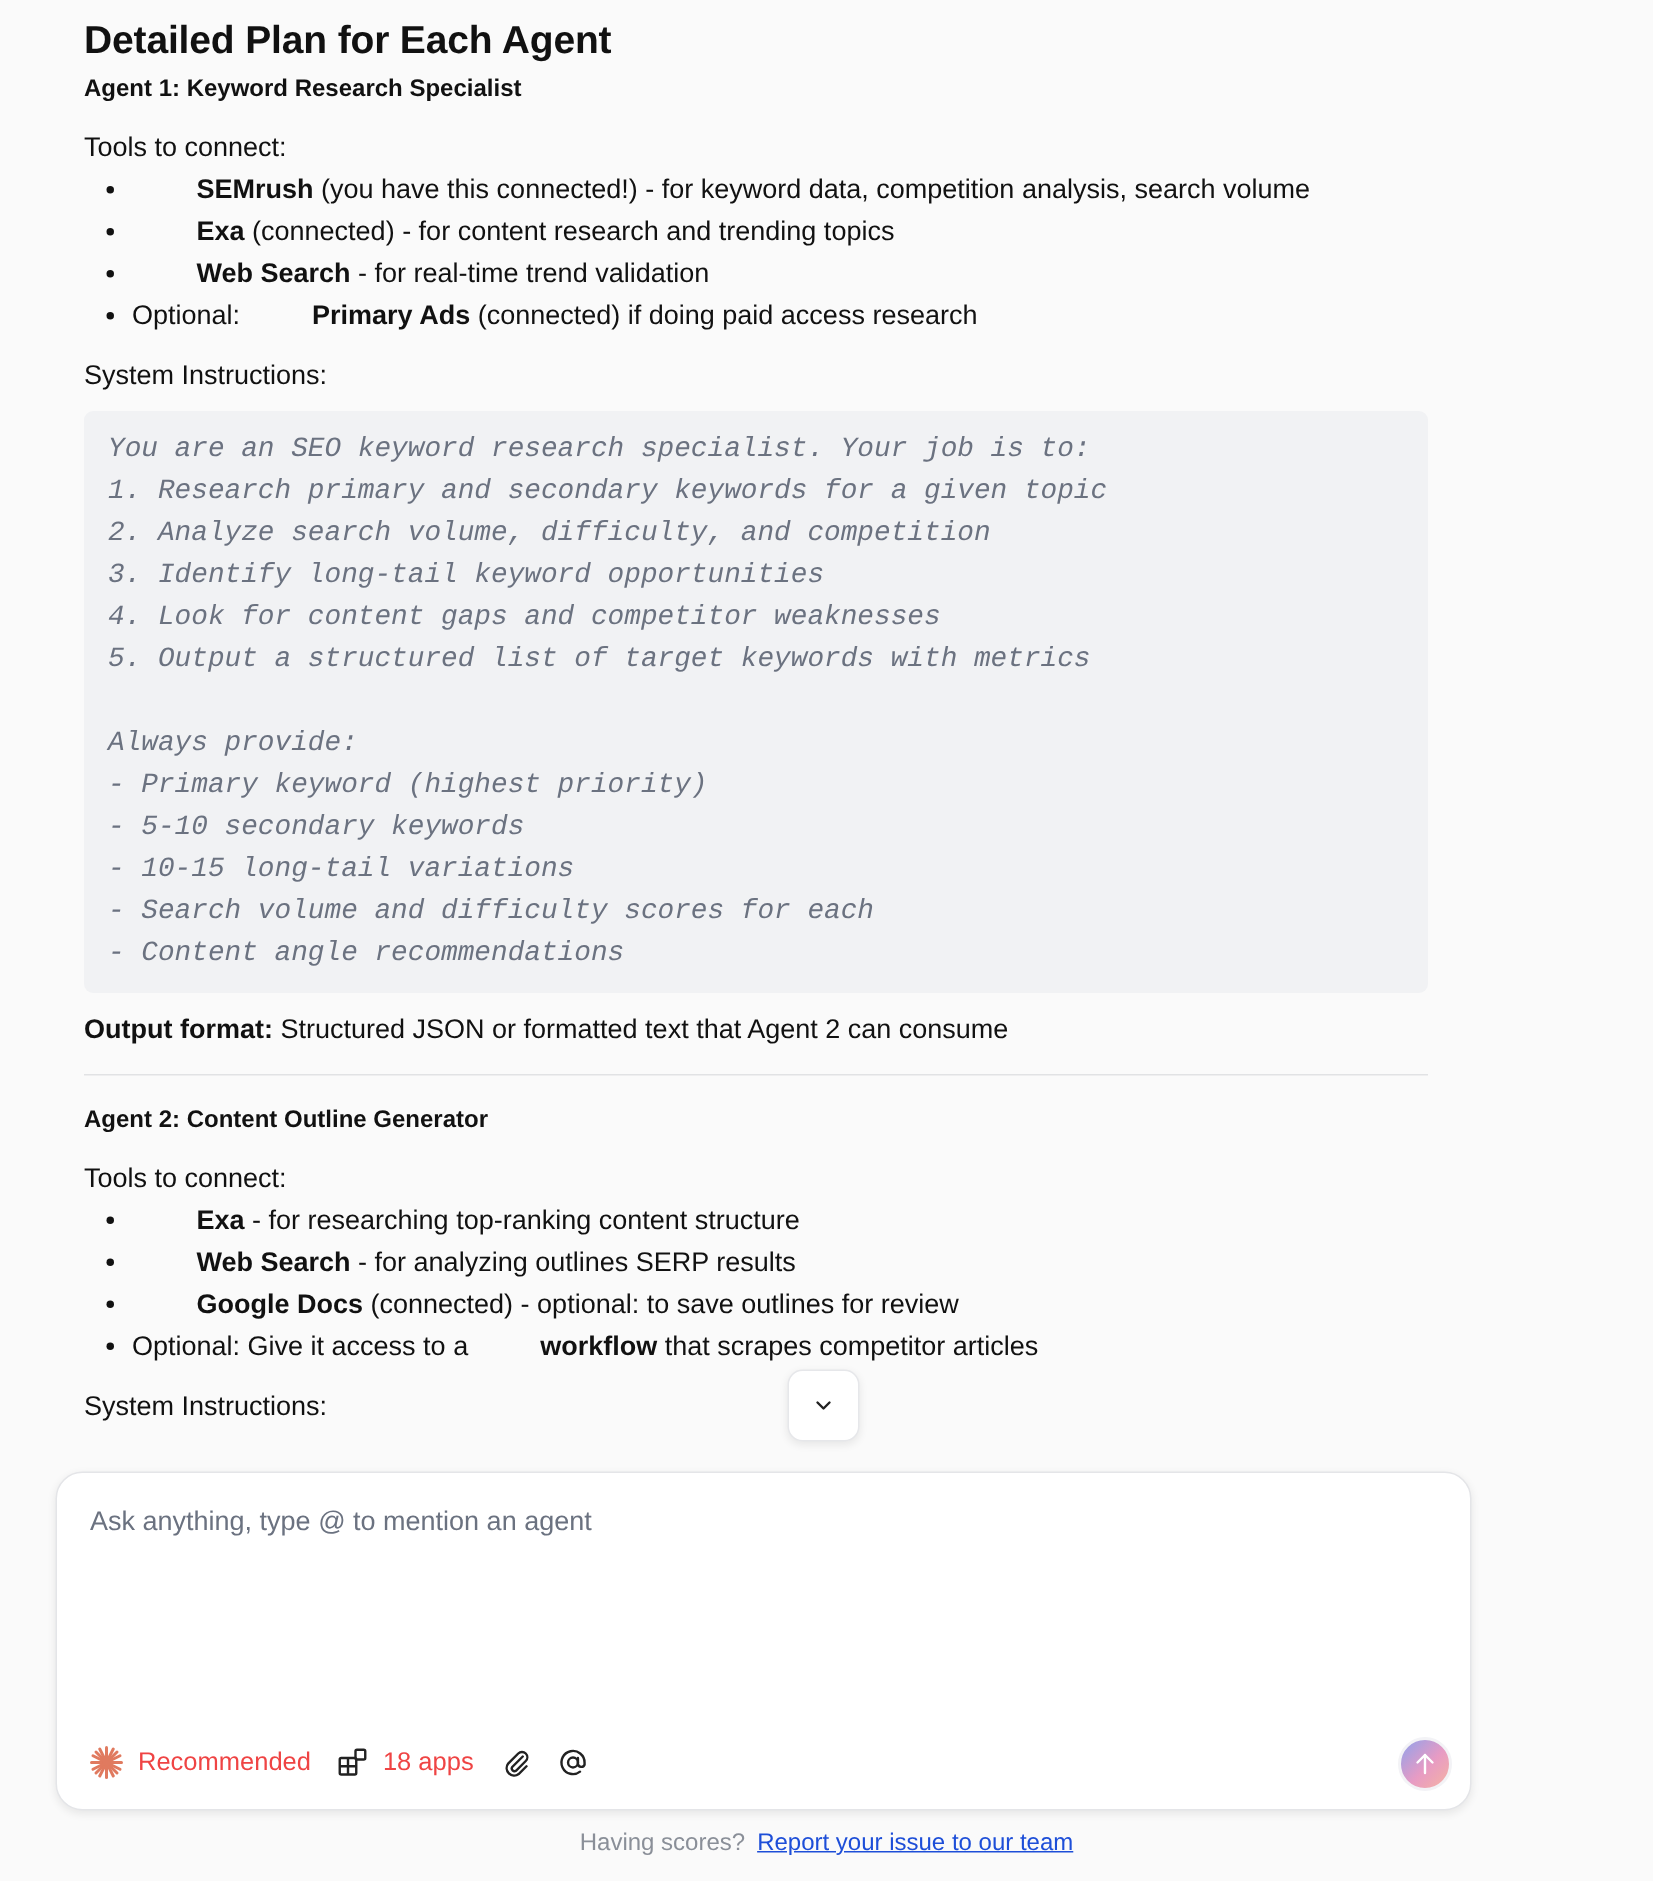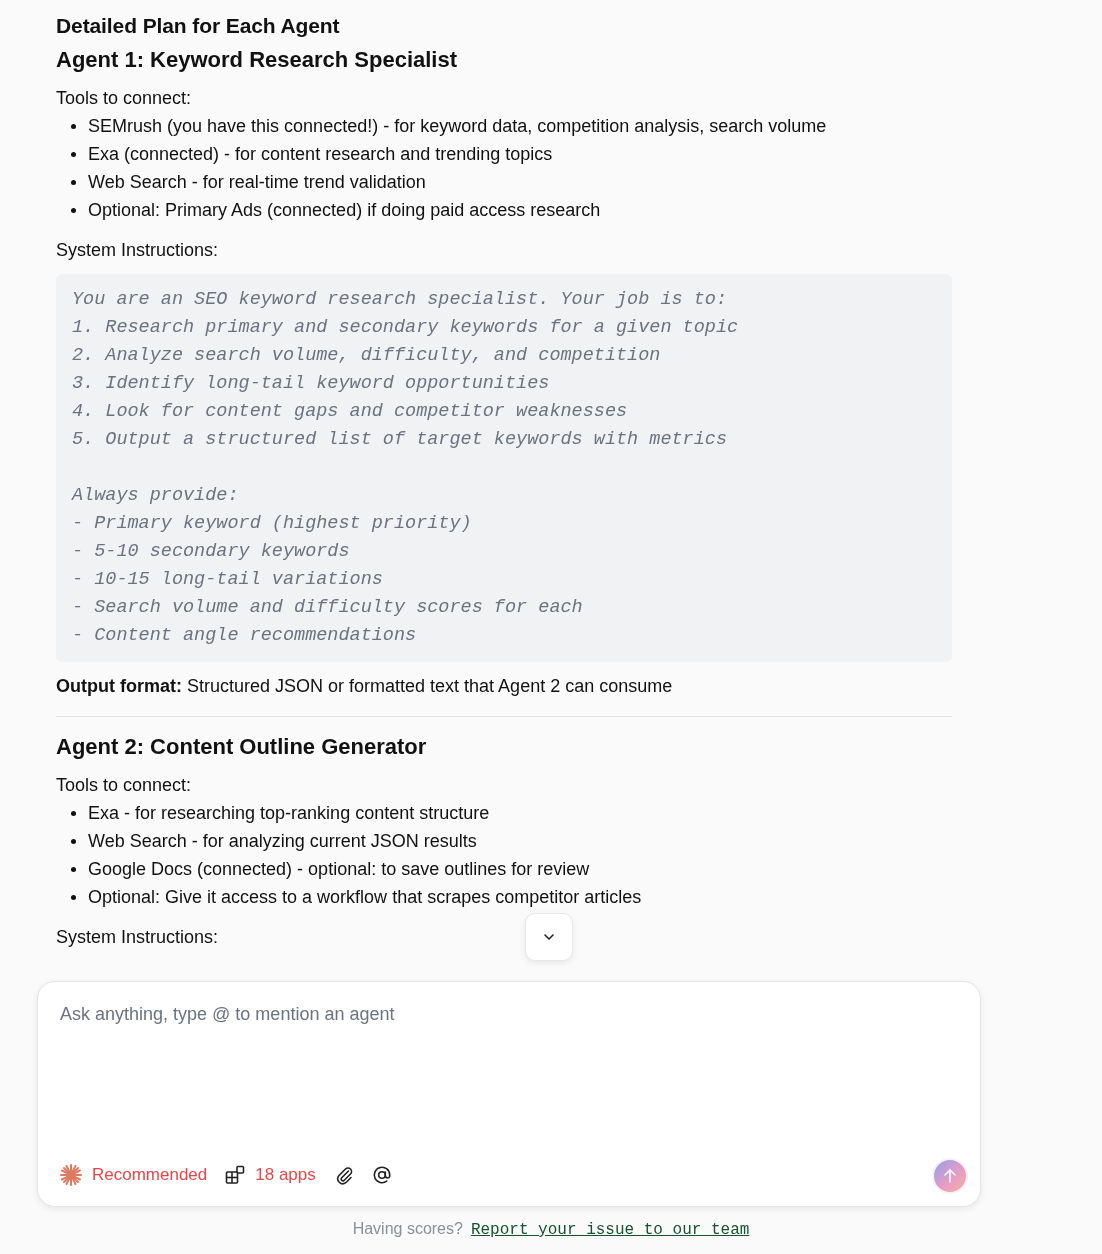--- a/index.html
+++ b/index.html
@@ -11,28 +11,28 @@
       position: relative;
       overflow: hidden;
     }
     .content {
       position: absolute;
       left: 56px;
       top: 12px;
       width: 896px;
     }
     .h2 {
-      font-size: 21px;
+      font-size: 26px;
       font-weight: 700;
       line-height: 28px;
       margin-bottom: 8px;
       letter-spacing: -0.1px;
     }
     .h3 {
-      font-size: 22px;
+      font-size: 16px;
       font-weight: 700;
       line-height: 24px;
       margin-bottom: 14px;
     }
     .label {
       font-size: 18px;
       font-weight: 400;
       line-height: 24px;
       margin-bottom: 2px;
     }
@@ -49,21 +49,21 @@
     ul.tools li::before {
       content: "";
       position: absolute;
       left: 15px;
       top: 12px;
       width: 5px;
       height: 5px;
       border-radius: 50%;
       background: #111;
     }
-    ul.tools li b { font-weight: 400; }
+    ul.tools li b { font-weight: 700; margin-left: 43px; }
     .code {
       background: #f1f2f4;
       border-radius: 6px;
       padding: 12px 16px;
       margin-top: 12px;
       margin-bottom: 12px;
       font-family: "Liberation Mono", monospace;
       font-size: 18.5px;
       line-height: 28px;
       color: #6b7280;
@@ -152,24 +152,23 @@
     .footer {
       position: absolute;
       left: 0;
       top: 1220px;
       width: 1102px;
       text-align: center;
       font-size: 16px;
       color: #8a8f98;
     }
     .footer a {
-      color: #14532d;
+      color: #1d4ed8;
       text-decoration: underline;
       margin-left: 8px;
-      font-family: Liberation Mono, monospace;
     }
   </style>
 </head>
 <body>
 
 <div class="content">
   <div class="h2">Detailed Plan for Each Agent</div>
 
   <div class="h3">Agent 1: Keyword Research Specialist</div>
   <div class="label">Tools to connect:</div>
@@ -193,21 +192,21 @@
 - 10-15 long-tail variations
 - Search volume and difficulty scores for each
 - Content angle recommendations</div>
   <div class="para"><b>Output format:</b><span> Structured JSON or formatted text that Agent 2 can consume</span></div>
   <div class="divider"></div>
 
   <div class="h3">Agent 2: Content Outline Generator</div>
   <div class="label">Tools to connect:</div>
   <ul class="tools">
     <li><span></span><b>Exa</b><span> - for researching top-ranking content structure</span></li>
-    <li><span></span><b>Web Search</b><span> - for analyzing current JSON results</span></li>
+    <li><span></span><b>Web Search</b><span> - for analyzing outlines SERP results</span></li>
     <li><span></span><b>Google Docs</b><span> (connected) - optional: to save outlines for review</span></li>
     <li><span>Optional: Give it access to a </span><b>workflow</b><span> that scrapes competitor articles</span></li>
   </ul>
   <div class="label">System Instructions:</div>
 </div>
 
 <div class="scroll-down">
   <span class="icon-svg">
     <svg width="14" height="14" viewBox="0 0 14 14">
         <path d="M3 5 L7 9 L11 5" fill="none" stroke="#222" stroke-width="1.6" stroke-linecap="round" stroke-linejoin="round"></path>

